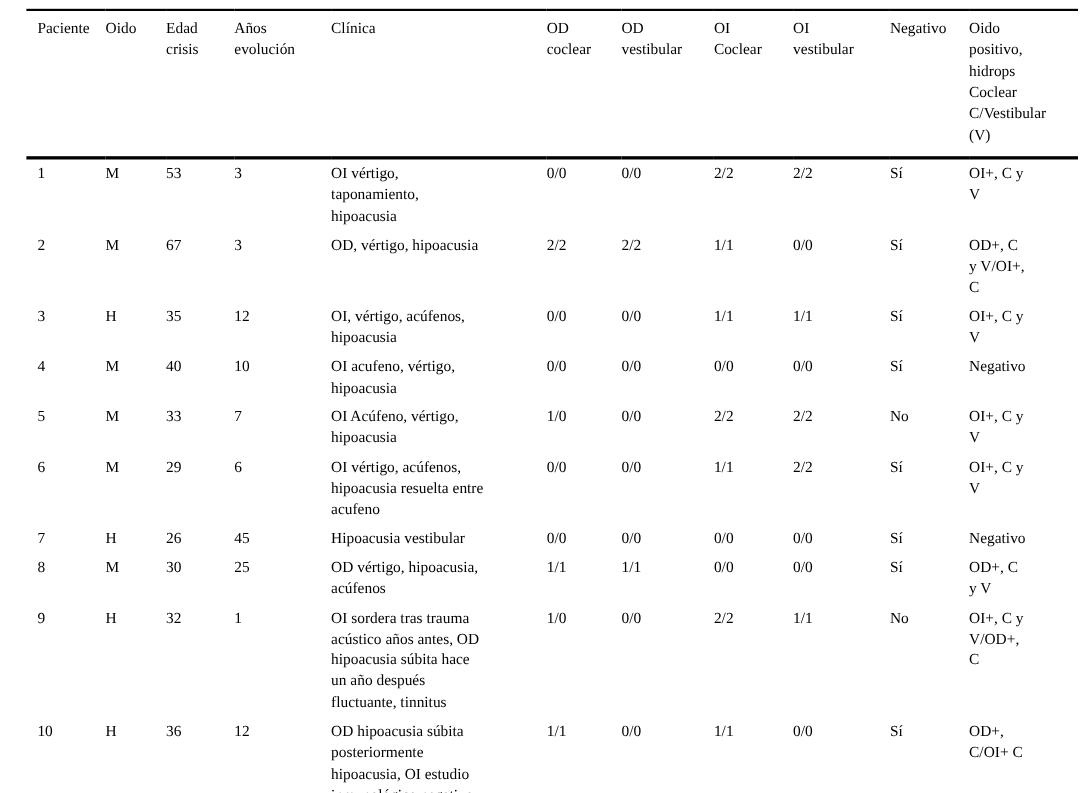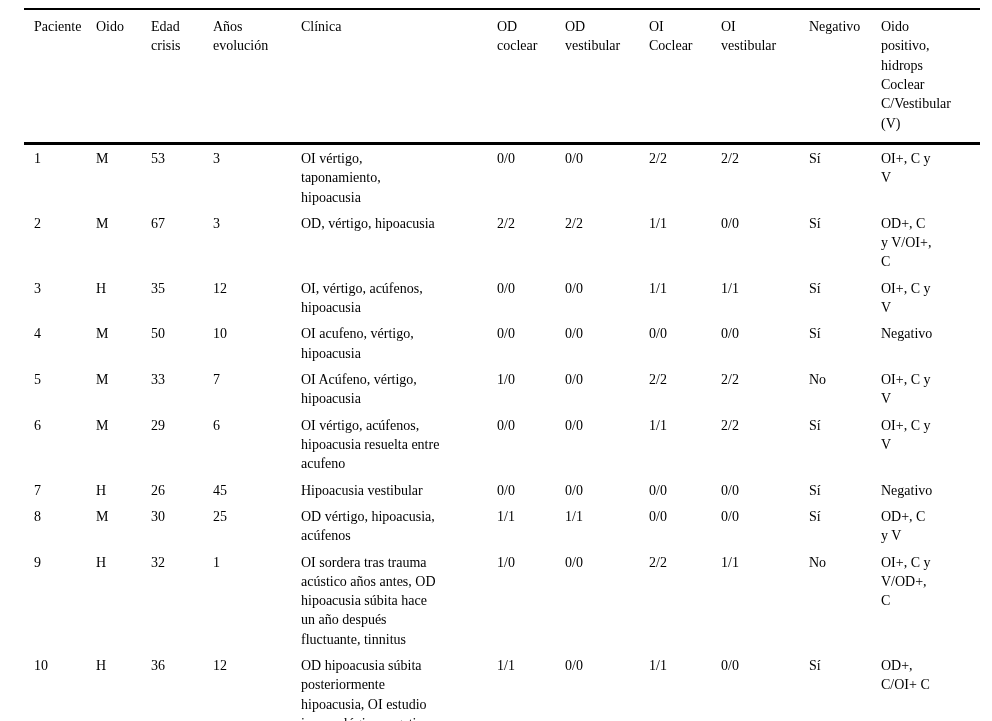--- a/index.html
+++ b/index.html
@@ -141,21 +141,21 @@
           <td>0/0</td>
           <td>1/1</td>
           <td>1/1</td>
           <td>Sí</td>
           <td>OI+, C y
 V</td>
         </tr>
         <tr>
           <td>4</td>
           <td>M</td>
-          <td>50</td>
+          <td>40</td>
           <td>10</td>
           <td>OI acufeno, vértigo,
 hipoacusia</td>
           <td>0/0</td>
           <td>0/0</td>
           <td>0/0</td>
           <td>0/0</td>
           <td>Sí</td>
           <td>Negativo</td>
         </tr>

